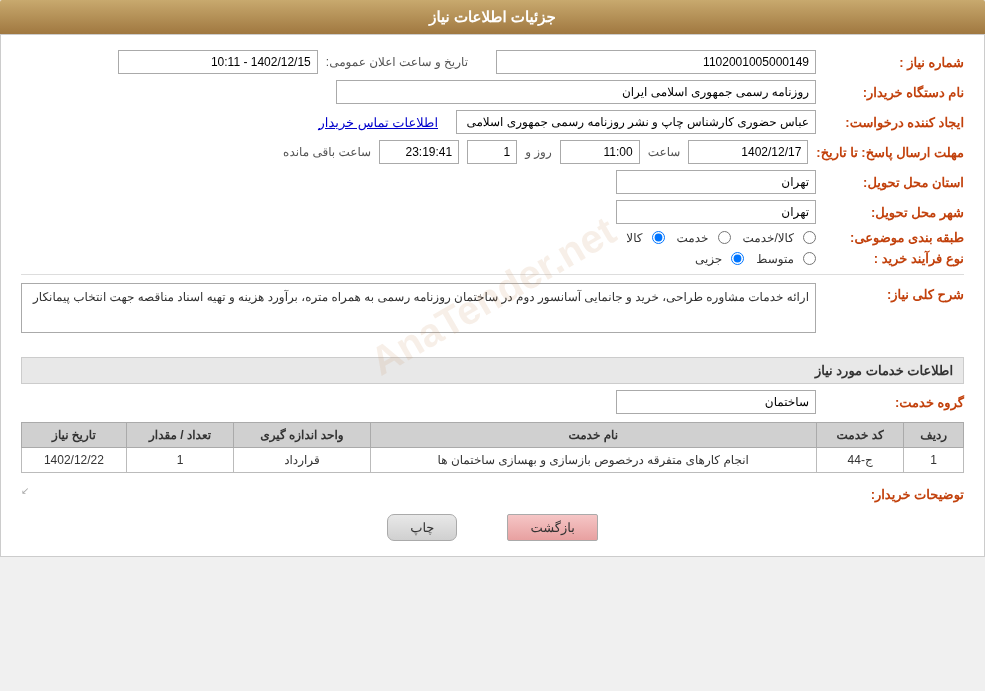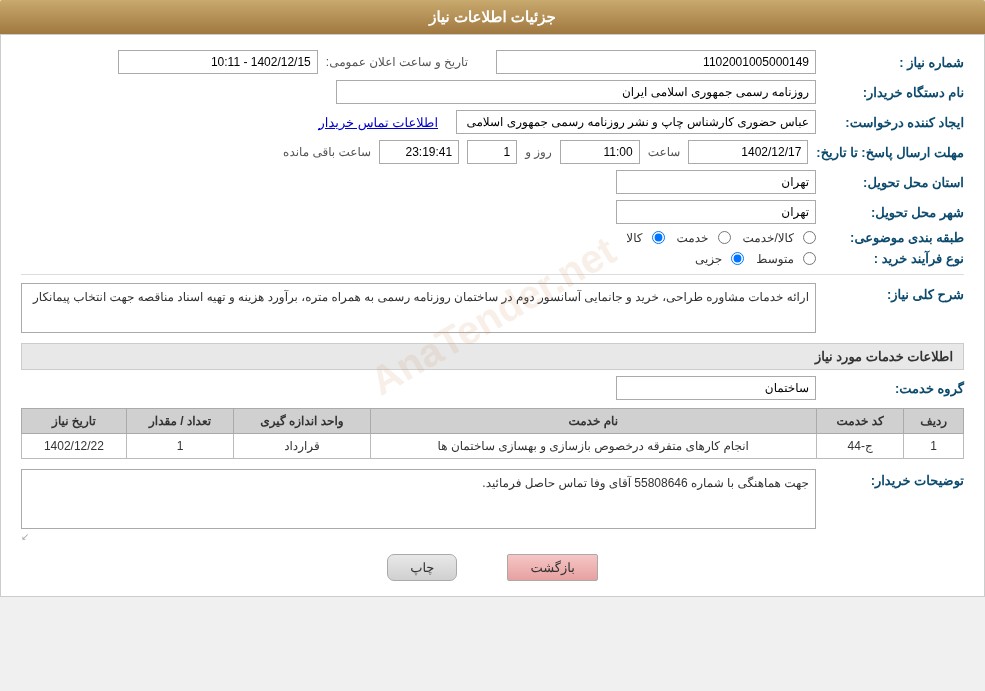--- a/index.html
+++ b/index.html
@@ -29,31 +29,31 @@
       background: #fff;
       border: 1px solid #ccc;
       padding: 15px 20px;
     }
     .section-title {
       background: #e8e8e8;
       border: 1px solid #ccc;
       padding: 5px 10px;
       font-weight: bold;
       font-size: 13px;
-      margin: 10px 0 6px 0;
+      margin: 24px 0 6px 0;
       color: #333;
     }
     .form-row {
       display: flex;
       align-items: center;
       margin-bottom: 6px;
       gap: 8px;
     }
     .label {
-      color: #0c4a6e;
+      color: #c2410c;
       font-weight: bold;
       min-width: 140px;
       text-align: right;
       flex-shrink: 0;
     }
     .input-field {
       border: 1px solid #aaa;
       background: #fff;
       padding: 3px 6px;
       height: 24px;
@@ -267,21 +267,20 @@
           <td>قرارداد</td>
           <td>1</td>
           <td>1402/12/22</td>
         </tr>
       </tbody>
     </table>
 
     <div class="form-row" style="align-items:flex-start; margin-top:10px;">
       <span class="label" style="padding-top:4px;">توضیحات خریدار:</span>
       <div style="flex:1;">
-        <div style="border:1px solid #aaa; padding:6px; font-size:12px; background:#fff; min-height:60px;">جهت هماهنگی با شماره 55808646 آقای وفا تماس حاصل فرمائید.</div>
         <div style="text-align:left; font-size:10px; color:#aaa; margin-top:2px;">↙</div>
       </div>
     </div>
 
     <div class="btn-row">
       <button class="btn btn-back">بازگشت</button>
       <button class="btn btn-print">چاپ</button>
     </div>
 
   </div>

